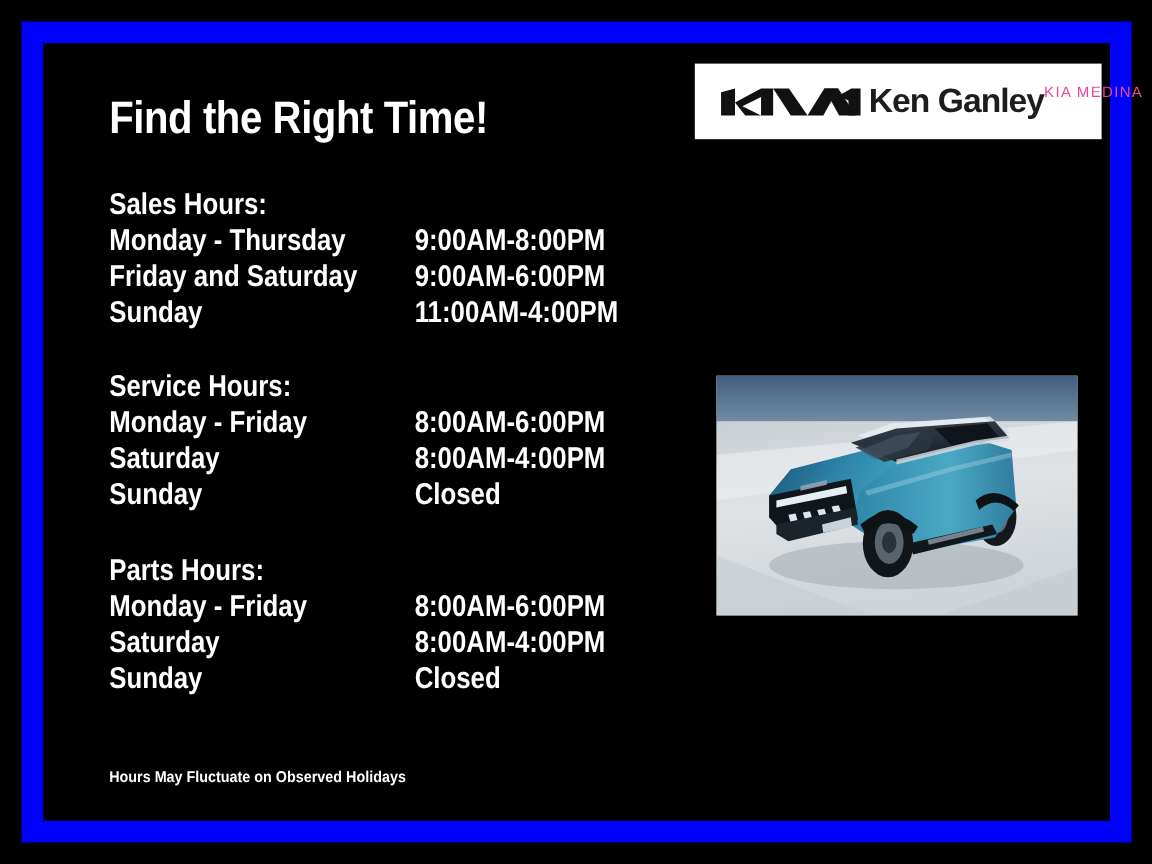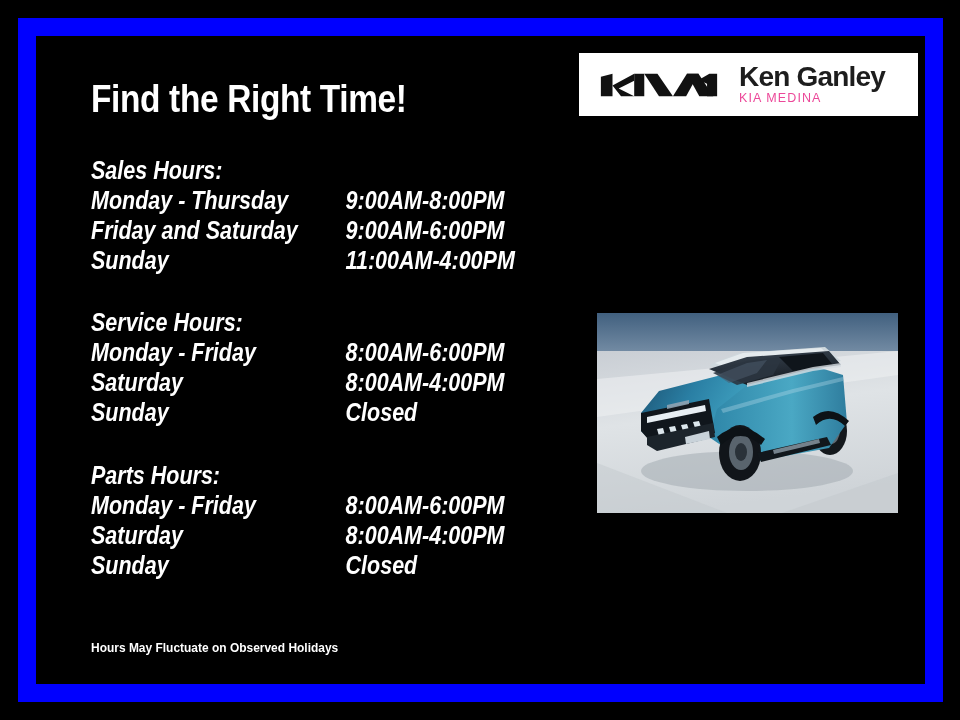--- a/index.html
+++ b/index.html
@@ -54,21 +54,20 @@
     transform: scaleX(0.88);
     transform-origin: left top;
     white-space: nowrap;
   }
 
   
   .hours-group {
     position: absolute;
     left: 79px;
     width: 470px;
-    font-style: italic;
   }
   #group-sales   { top: 155px; }
   #group-service { top: 307px; }
   #group-parts   { top: 460px; }
 
   .group-title,
   .hours-row {
     height: 30px;
     line-height: 30px;
     white-space: nowrap;
@@ -114,23 +113,23 @@
     display: flex;
     align-items: center;
   }
   #kia-mark {
     margin-left: 18px;
     width: 124px;
     height: 34px;
     flex: none;
   }
   #logo-text {
-    margin-left: 18px;
+    margin-left: 3px;
     display: flex;
-    flex-direction: column;
+    flex-direction: row;
     justify-content: center;
   }
   #dealer-name {
     font-size: 28px;
     font-weight: bold;
     color: #1d1d1d;
     letter-spacing: -0.8px;
     line-height: 1.02;
     white-space: nowrap;
   }

